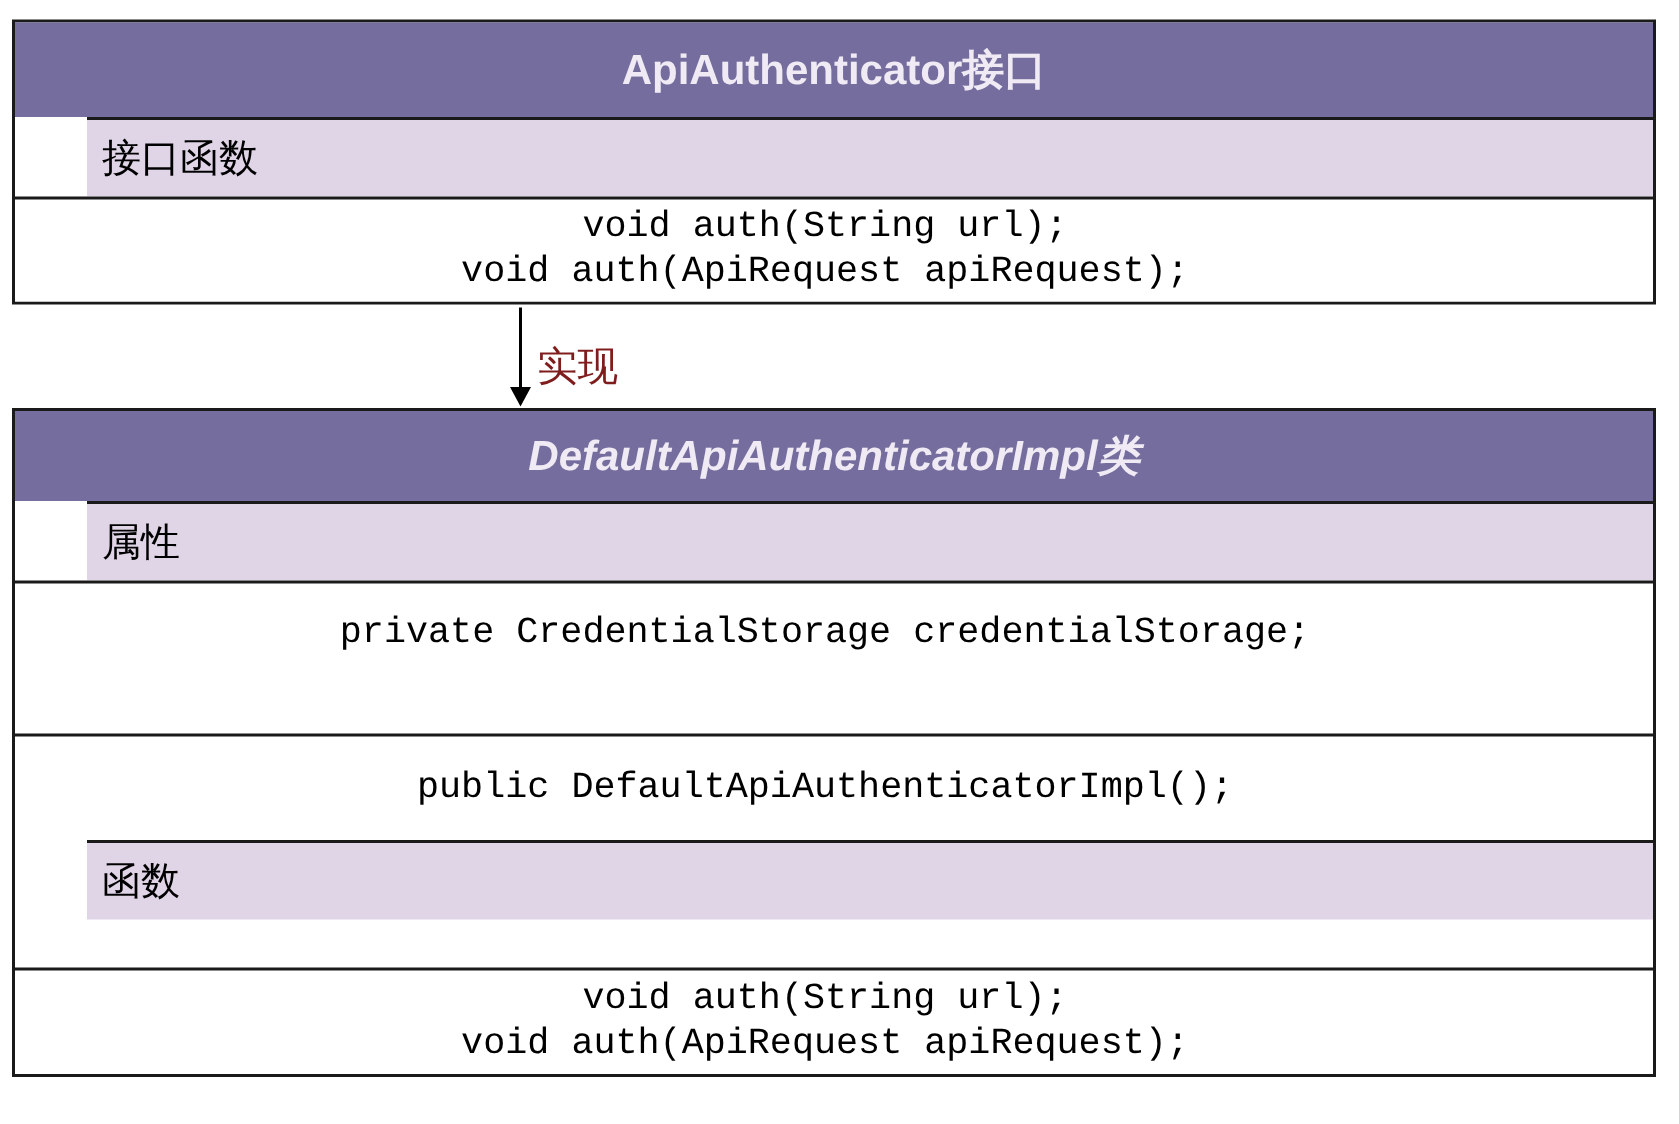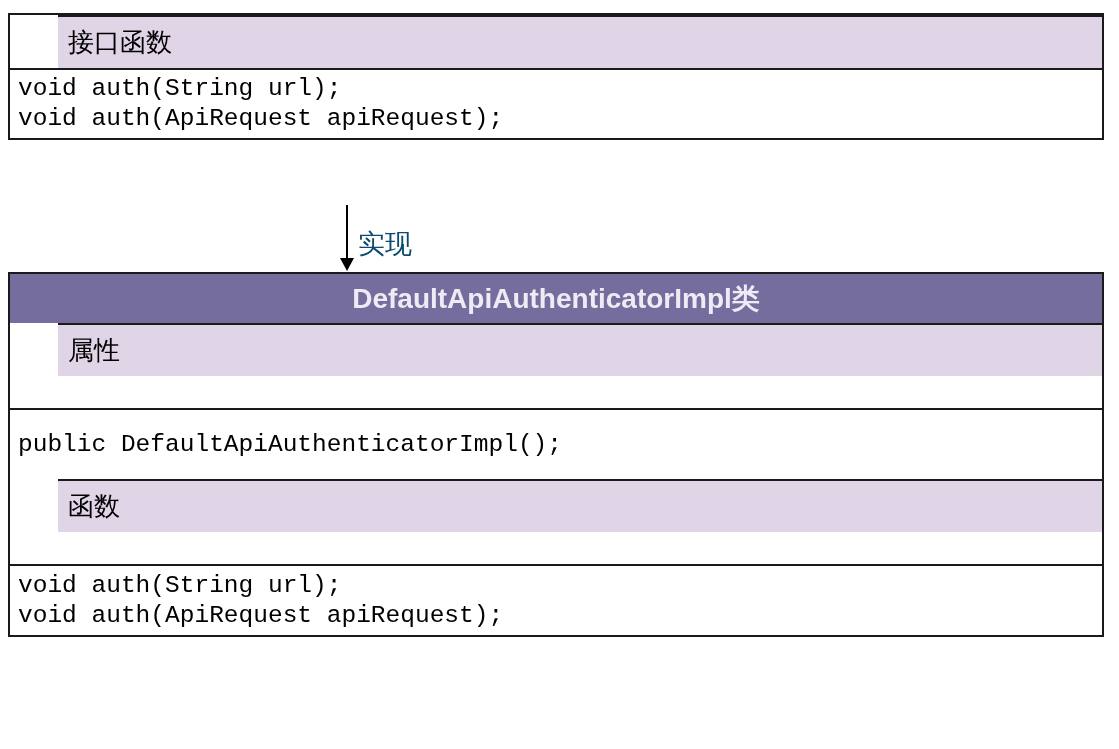--- a/index.html
+++ b/index.html
@@ -31,39 +31,40 @@
   .box-header {
     background: var(--header-bg);
     color: var(--header-text);
     font-weight: bold;
     font-size: 28px;
     display: flex;
     align-items: center;
     justify-content: center;
     height: 63px;
   }
-  .box-class .box-header { height: 49px; }
+  .box-class .box-header { height: 60px; font-style: italic; }
   .section-label {
     background: var(--section-bg);
     color: #000000;
     font-size: 26px;
     height: 53px;
     display: flex;
     align-items: center;
     padding-left: 10px;
     border-top: 2px solid var(--border);
     margin-left: 48px;
   }
   .code-row {
     background: #ffffff;
     border-top: 2px solid var(--border);
     display: flex;
     flex-direction: column;
     justify-content: center;
     padding: 4px 20px 4px 8px;
+    text-align: center;
   }
   .code-row.lines-1 { min-height: 70px; }
   .code-row.lines-2 { min-height: 69px; }
   .box-class .code-row.lines-2 { min-height: 71px; margin-top: 32px; }
   .code-line {
     font-family: "Liberation Mono", monospace;
     font-size: 24.5px;
     line-height: 30px;
     color: var(--code-text);
     white-space: pre;
@@ -84,29 +85,32 @@
     height: 0;
     border-left: 7px solid transparent;
     border-right: 7px solid transparent;
     border-top: 13px solid #000000;
   }
   .arrow-label {
     position: absolute;
     left: 358px;
     top: 226px;
     font-size: 27px;
-    color: #0c4a6e;
+    color: #7f1d1d;
   }
 </style>
 </head>
 <body>
 
 <div class="canvas">
 
   <div class="uml-box box-interface">
+    <div class="box-header">
+      <span>ApiAuthenticator接口</span>
+    </div>
     <div class="section-label">
       <span>接口函数</span>
     </div>
     <div class="code-row lines-2">
       <div class="code-line">void auth(String url);</div>
       <div class="code-line">void auth(ApiRequest apiRequest);</div>
     </div>
   </div>
 
   <div class="arrow"></div>
@@ -114,20 +118,23 @@
   <div class="arrow-label">实现</div>
 
   <div class="uml-box box-class">
     <div class="box-header">
       <span>DefaultApiAuthenticatorImpl类</span>
     </div>
 
     <div class="section-label">
       <span>属性</span>
     </div>
+    <div class="code-row lines-1">
+      <div class="code-line">private CredentialStorage credentialStorage;</div>
+    </div>
 
     <div class="code-row lines-2">
       <div class="code-line">public DefaultApiAuthenticatorImpl();</div>
     </div>
 
     <div class="section-label">
       <span>函数</span>
     </div>
     <div class="code-row lines-2">
       <div class="code-line">void auth(String url);</div>

